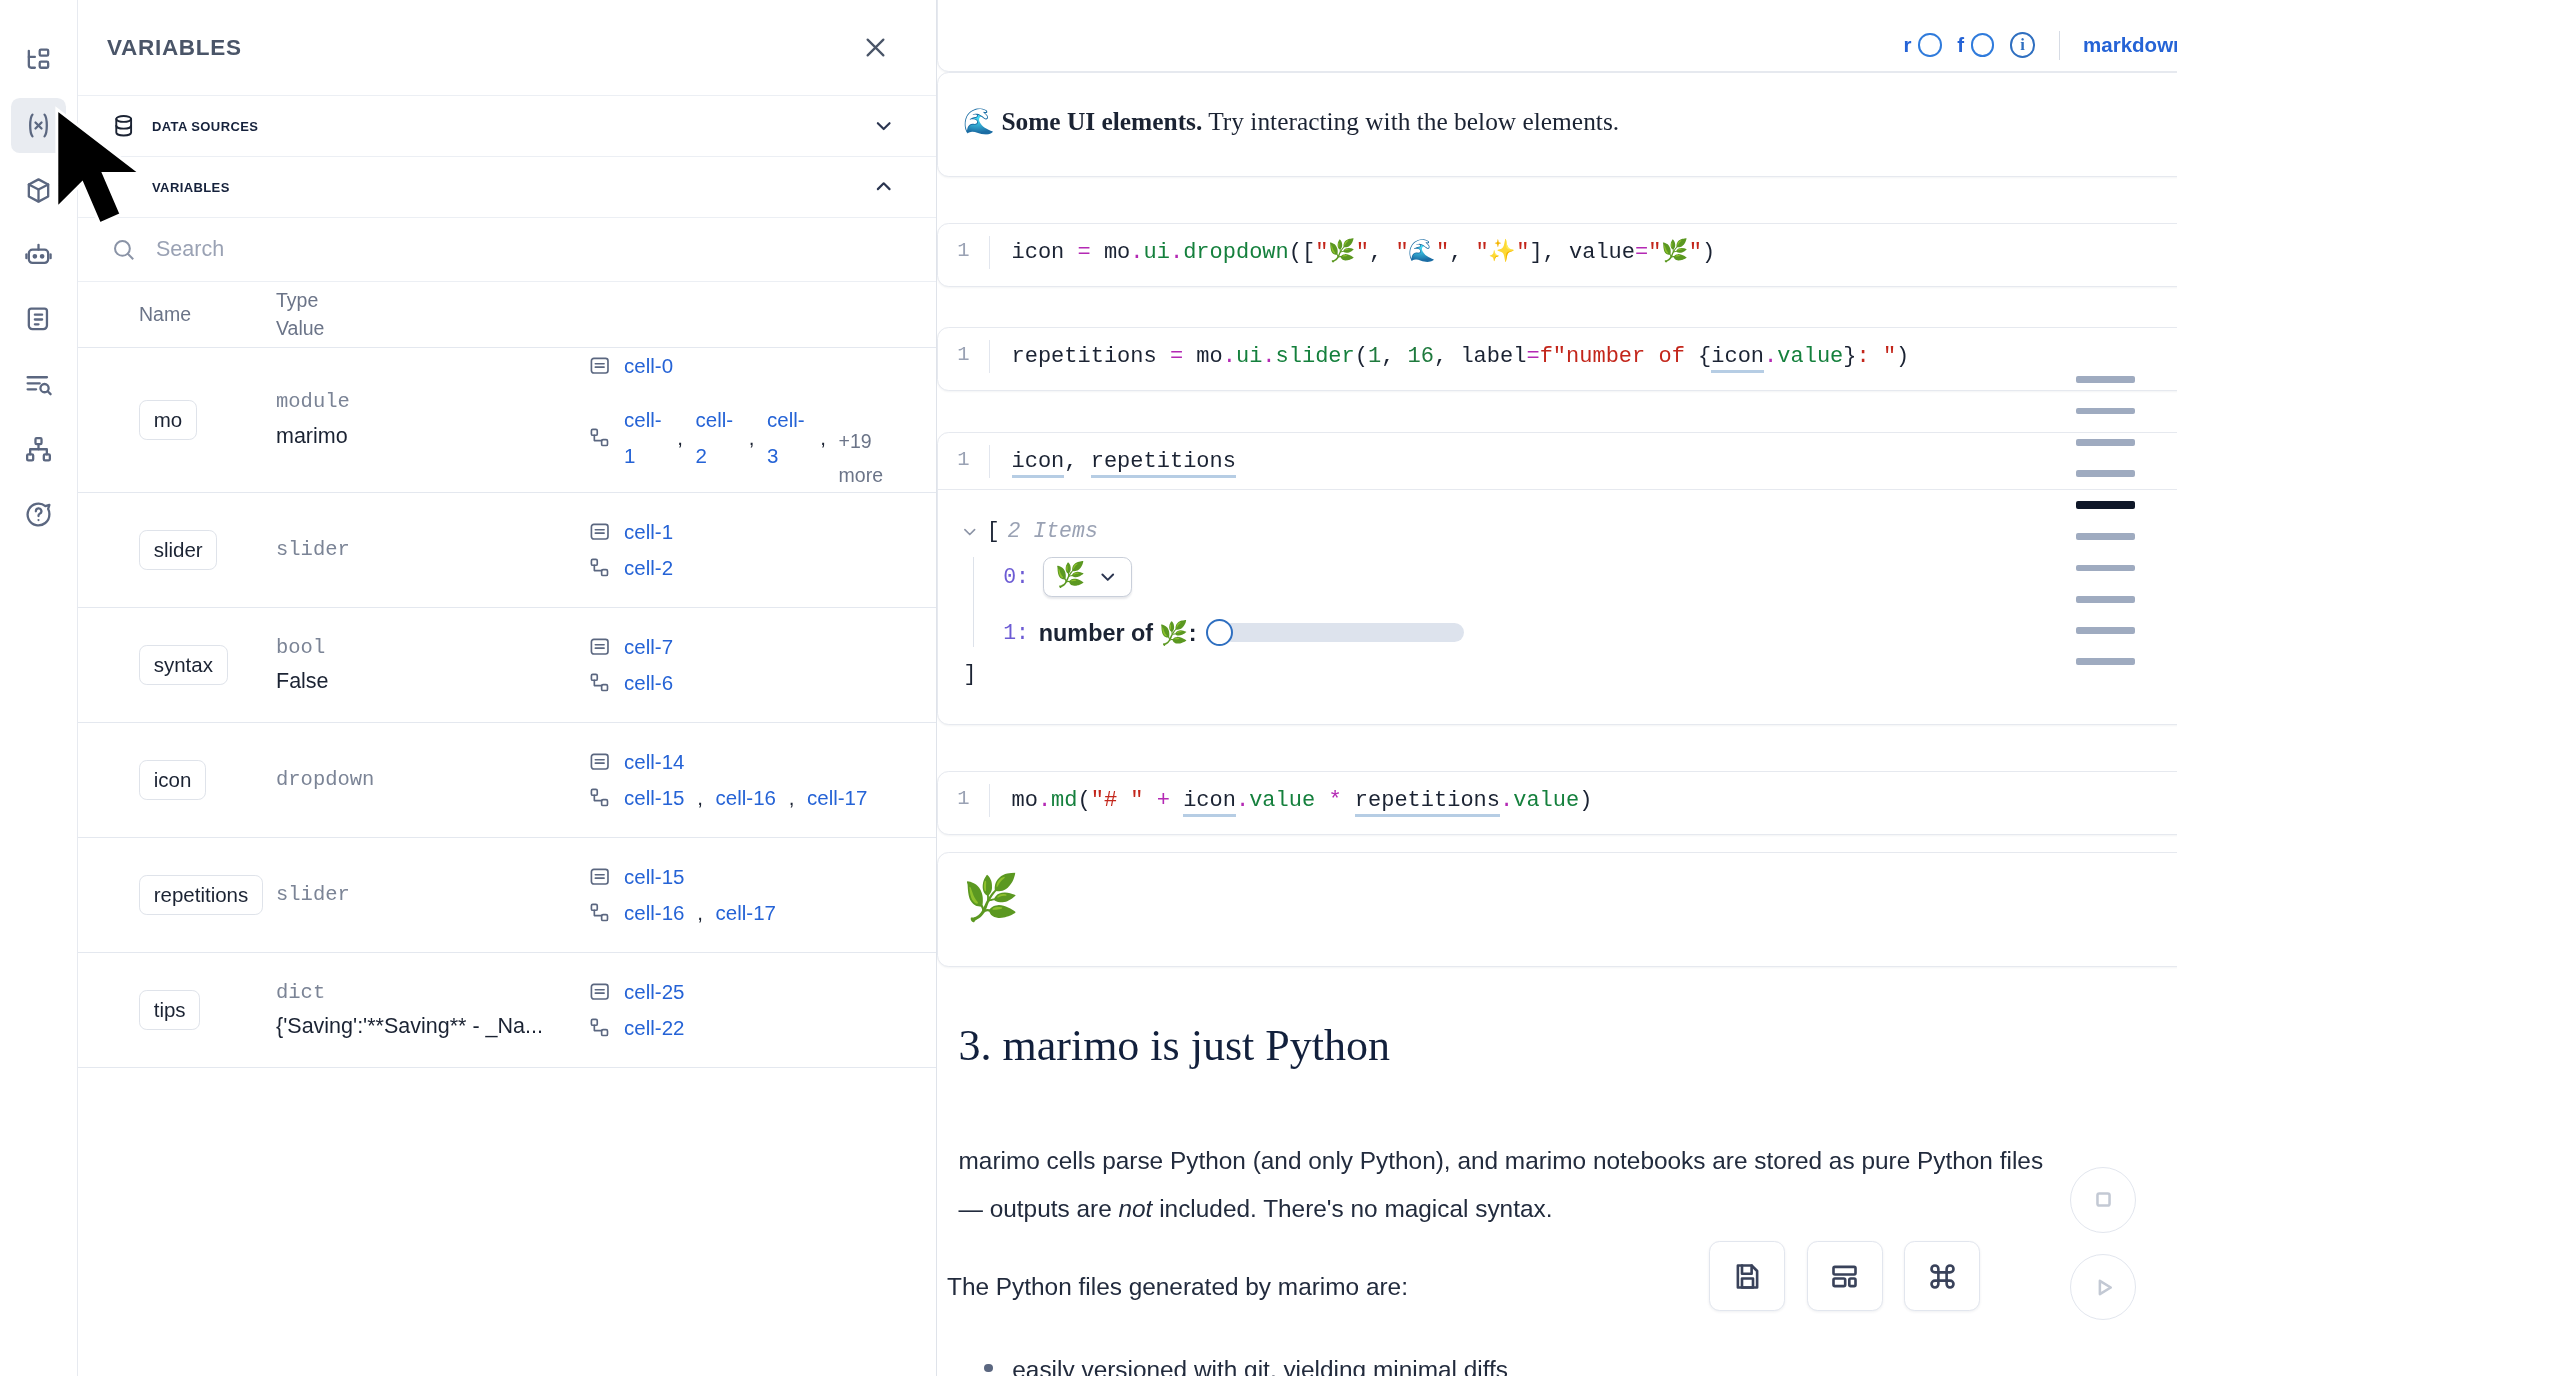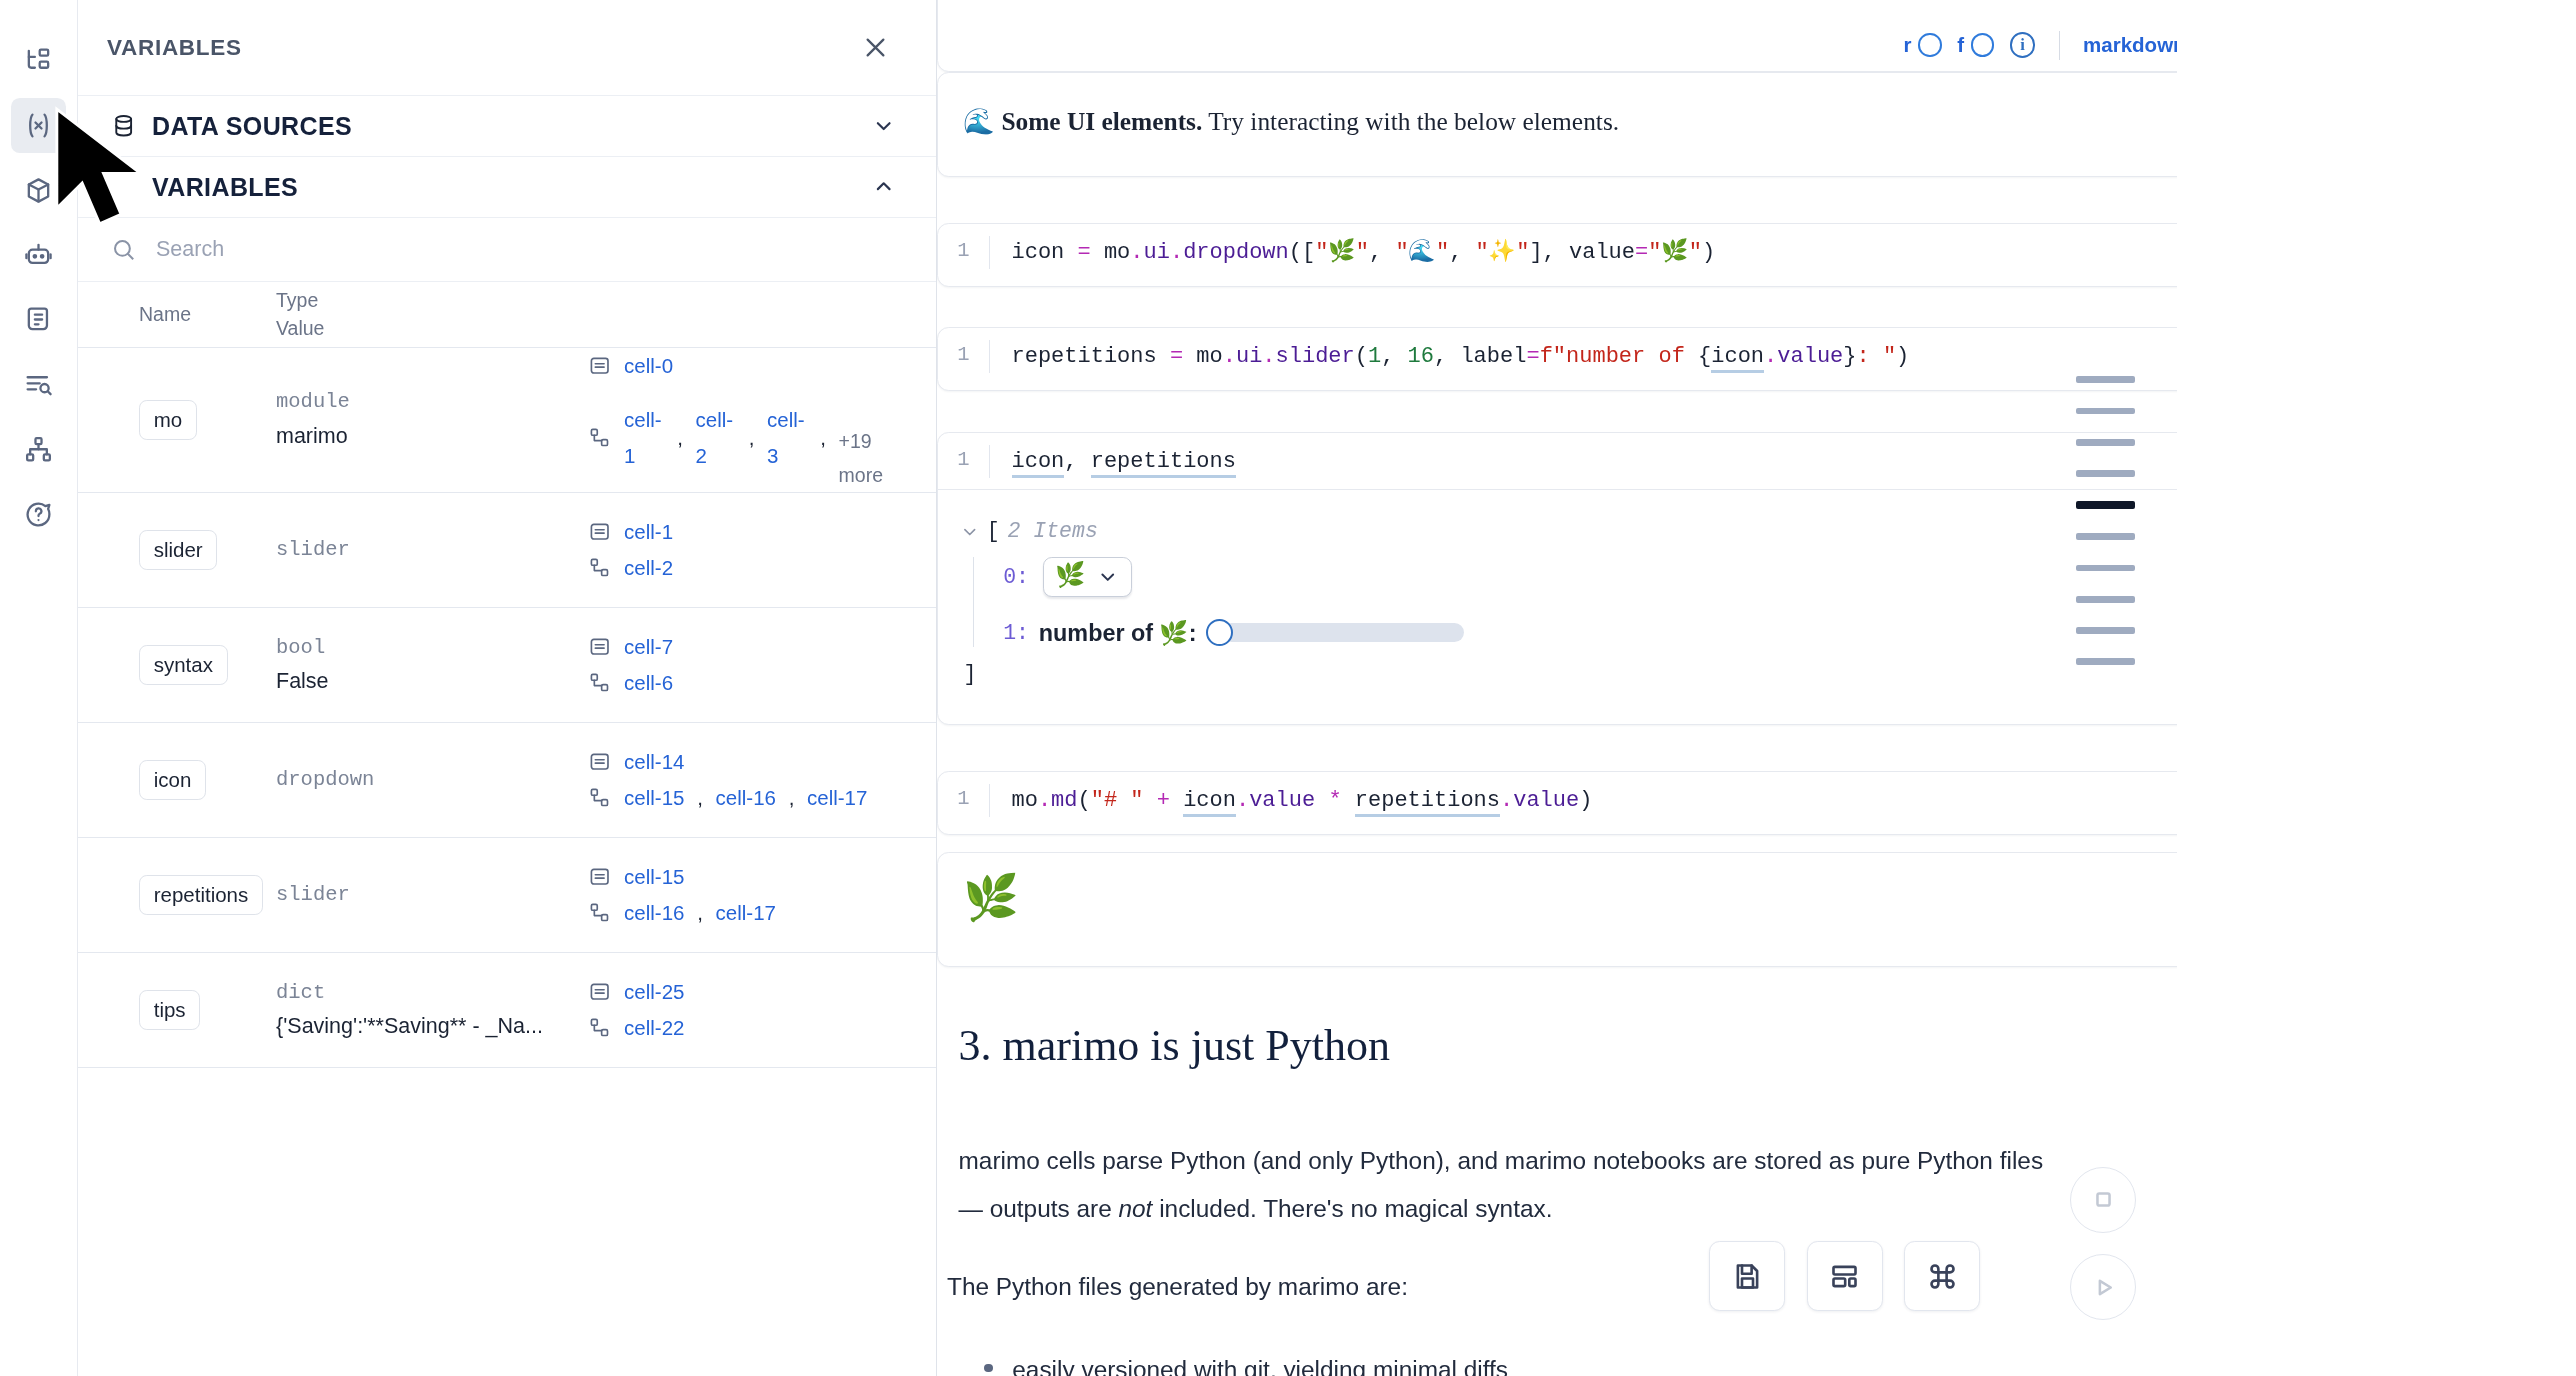--- a/index.html
+++ b/index.html
@@ -46,21 +46,21 @@
   .panel-close svg { width: 27px; height: 27px; stroke: currentColor; stroke-width: 2; fill: none;
     stroke-linecap: round; }
 
   .section-row {
     height: 61px; display: flex; align-items: center; gap: 15.6px;
     padding: 0 41px 0 33px; border-bottom: 1px solid #eceff4; cursor: pointer;
   }
   .section-row .sec-ico { width: 25.4px; height: 25.4px; color: #1b2333; flex: 0 0 25.4px; }
   .section-row .sec-ico svg { width: 25.4px; height: 25.4px; stroke: currentColor; fill: none;
     stroke-width: 1.8; stroke-linecap: round; stroke-linejoin: round; }
-  .section-label { font-size: 25px; font-weight: 700; letter-spacing: 0.4px; color: #15213b; flex: 1; }
+  .section-label { font-size: 13px; font-weight: 700; letter-spacing: 0.4px; color: #15213b; flex: 1; }
   .chev { color: #2b3550; display: flex; align-items: center; }
   .chev svg { width: 23.4px; height: 23.4px; stroke: currentColor; fill: none; stroke-width: 2.2;
     stroke-linecap: round; stroke-linejoin: round; }
 
   .search-row {
     height: 64px; display: flex; align-items: center; gap: 17.6px;
     padding: 0 33px; border-bottom: 1px solid #eceff4;
   }
   .search-row .s-ico { color: #8a93a6; display: flex; }
   .search-row .s-ico svg { width: 25.4px; height: 25.4px; stroke: currentColor; fill: none; stroke-width: 1.9; }
@@ -112,21 +112,21 @@
   }
   .code-line { display: flex; align-items: flex-start; padding: 13.7px 0 13.7px 0; }
   .ln { width: 51px; flex: 0 0 51px; text-align: center; color: #9aa2b4;
         font-family: "Liberation Mono", monospace; font-size: 20.5px; line-height: 1.5; }
   .code {
     font-family: "Liberation Mono", monospace; font-size: 22px; line-height: 1.5;
     border-left: 1px solid #e2e6ee; padding-left: 21.5px; white-space: pre; color: #1b2333;
   }
   .k-var  { color: #1b2333; }
   .k-op   { color: #b429b4; }
-  .k-attr { color: #4c1d95; }
+  .k-attr { color: #15803d; }
   .k-str  { color: #c3261b; }
   .k-num  { color: #1f7a3e; }
   .k-pun  { color: #1b2333; }
   .k-ul   { border-bottom: 3.9px solid #b6cde4; padding-bottom: 1px; }
 
   .cell-divider { border-top: 1px solid #e6e9ef; }
 
   
   .md-bar {
     position: absolute; display: flex; align-items: center; justify-content: flex-end;

